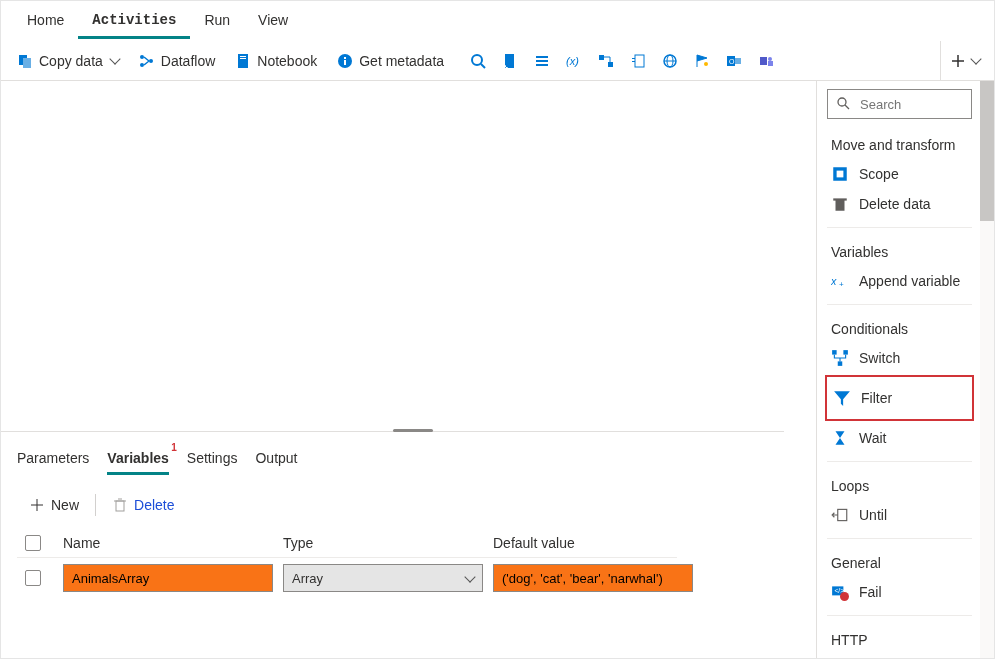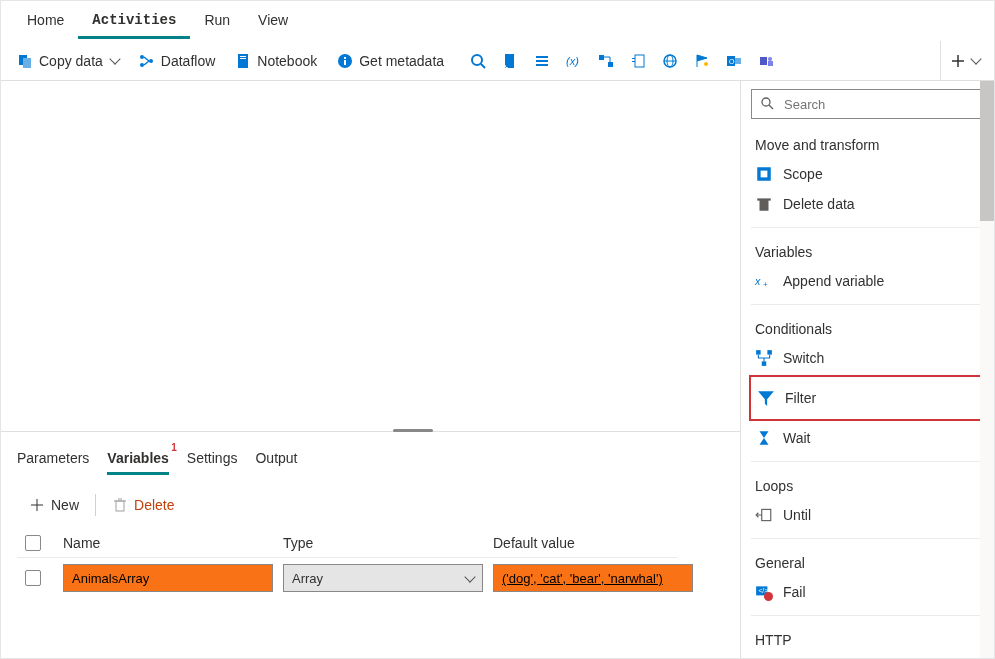--- a/index.html
+++ b/index.html
@@ -36,39 +36,39 @@
   .vdivider { width:1px; height:22px; background:#d2d0ce; }
 
   .var-table { width: 660px;}
   .var-header, .var-row { display:grid; grid-template-columns: 36px 210px 200px 200px; align-items:center; gap:10px; padding: 6px 0;}
   .var-header { color:#323130; font-size:14px; border-bottom:1px solid #edebe9; }
   .cbox { width:16px; height:16px; border:1px solid #8a8886; border-radius:2px; margin-left:8px;}
   .vinput { height:28px; border:1px solid #8a8886; padding: 0 8px; font-size:13px; width:100%; background:#f97316;}
   .vselect { height:28px; border:1px solid #8a8886; padding: 0 8px; font-size:13px; width:100%; background:#e5e5e5; display:flex; align-items:center; justify-content:space-between;}
 
   
-  .flyout { position:absolute; right:0; top:80px; width:254px; bottom:0; border-left:1px solid #e1dfdd; background:#fff; overflow-y:auto; padding: 6px 0 20px 0; }
+  .flyout { position:absolute; right:12px; top:80px; width:166px; bottom:0; border-left:1px solid #e1dfdd; background:#fff; overflow-y:auto; padding: 6px 0 20px 0; }
   .flyout::-webkit-scrollbar { width:14px; }
   .flyout::-webkit-scrollbar-thumb { background:#c8c6c4; }
   .searchbox { margin: 2px 10px 10px 10px; border:1px solid #8a8886; height:30px; display:flex; align-items:center; padding:0 8px; gap:6px;}
   .searchbox input { border:none; outline:none; font-size:13px; width:100%; }
   .group-title { font-size:14px; font-weight:400; padding: 8px 14px 6px 14px; }
   .activity-item { display:flex; align-items:center; gap:10px; padding: 6px 14px; font-size:14px; cursor:pointer;}
   .ai-icon { width:18px; height:18px; display:flex; align-items:center; justify-content:center; }
   .group-divider { height:1px; background:#edebe9; margin: 8px 10px; }
 
   .filter-highlight { border:2px solid #d13438; margin: 2px 8px; padding:12px 6px; }
 
   
   .outer-scroll { position:absolute; top:80px; right:0; bottom:0; width:14px; background:#faf9f8; }
   .outer-thumb { position:absolute; top:0; width:100%; height:140px; background:#c8c6c4; }
 
   
   .mask { position:absolute; left:0; top:80px; right:210px; bottom:0; }
-  .truncate { white-space:nowrap; overflow:hidden; text-overflow:clip;text-decoration:underline; }
+  .truncate { white-space:nowrap; overflow:hidden; text-overflow:clip; }
 </style>
 </head>
 <body>
 
 <div class="topnav">
   <div class="topnav-tab">Home</div>
   <div class="topnav-tab active">Activities</div>
   <div class="topnav-tab">Run</div>
   <div class="topnav-tab">View</div>
 </div>
@@ -240,21 +240,21 @@
       <div class="var-btn">
         <span class="ticon">
             <svg viewBox="0 0 16 16">
               <line x1="8" y1="2" x2="8" y2="14" stroke="#323130"></line>
               <line x1="2" y1="8" x2="14" y2="8" stroke="#323130"></line>
             </svg>
           </span>
         <span>New</span>
       </div>
       <div class="vdivider"></div>
-      <div class="var-btn" style="color:#c2410c">
+      <div class="var-btn" style="color:#1d4ed8">
         <span class="ticon">
             <svg viewBox="0 0 16 16">
               <rect x="4" y="4" width="8" height="10" stroke="#a19f9d" fill="none"></rect>
               <line x1="2" y1="4" x2="14" y2="4" stroke="#a19f9d"></line>
               <line x1="6" y1="2" x2="10" y2="2" stroke="#a19f9d"></line>
             </svg>
           </span>
         <span>Delete</span>
       </div>
     </div>

